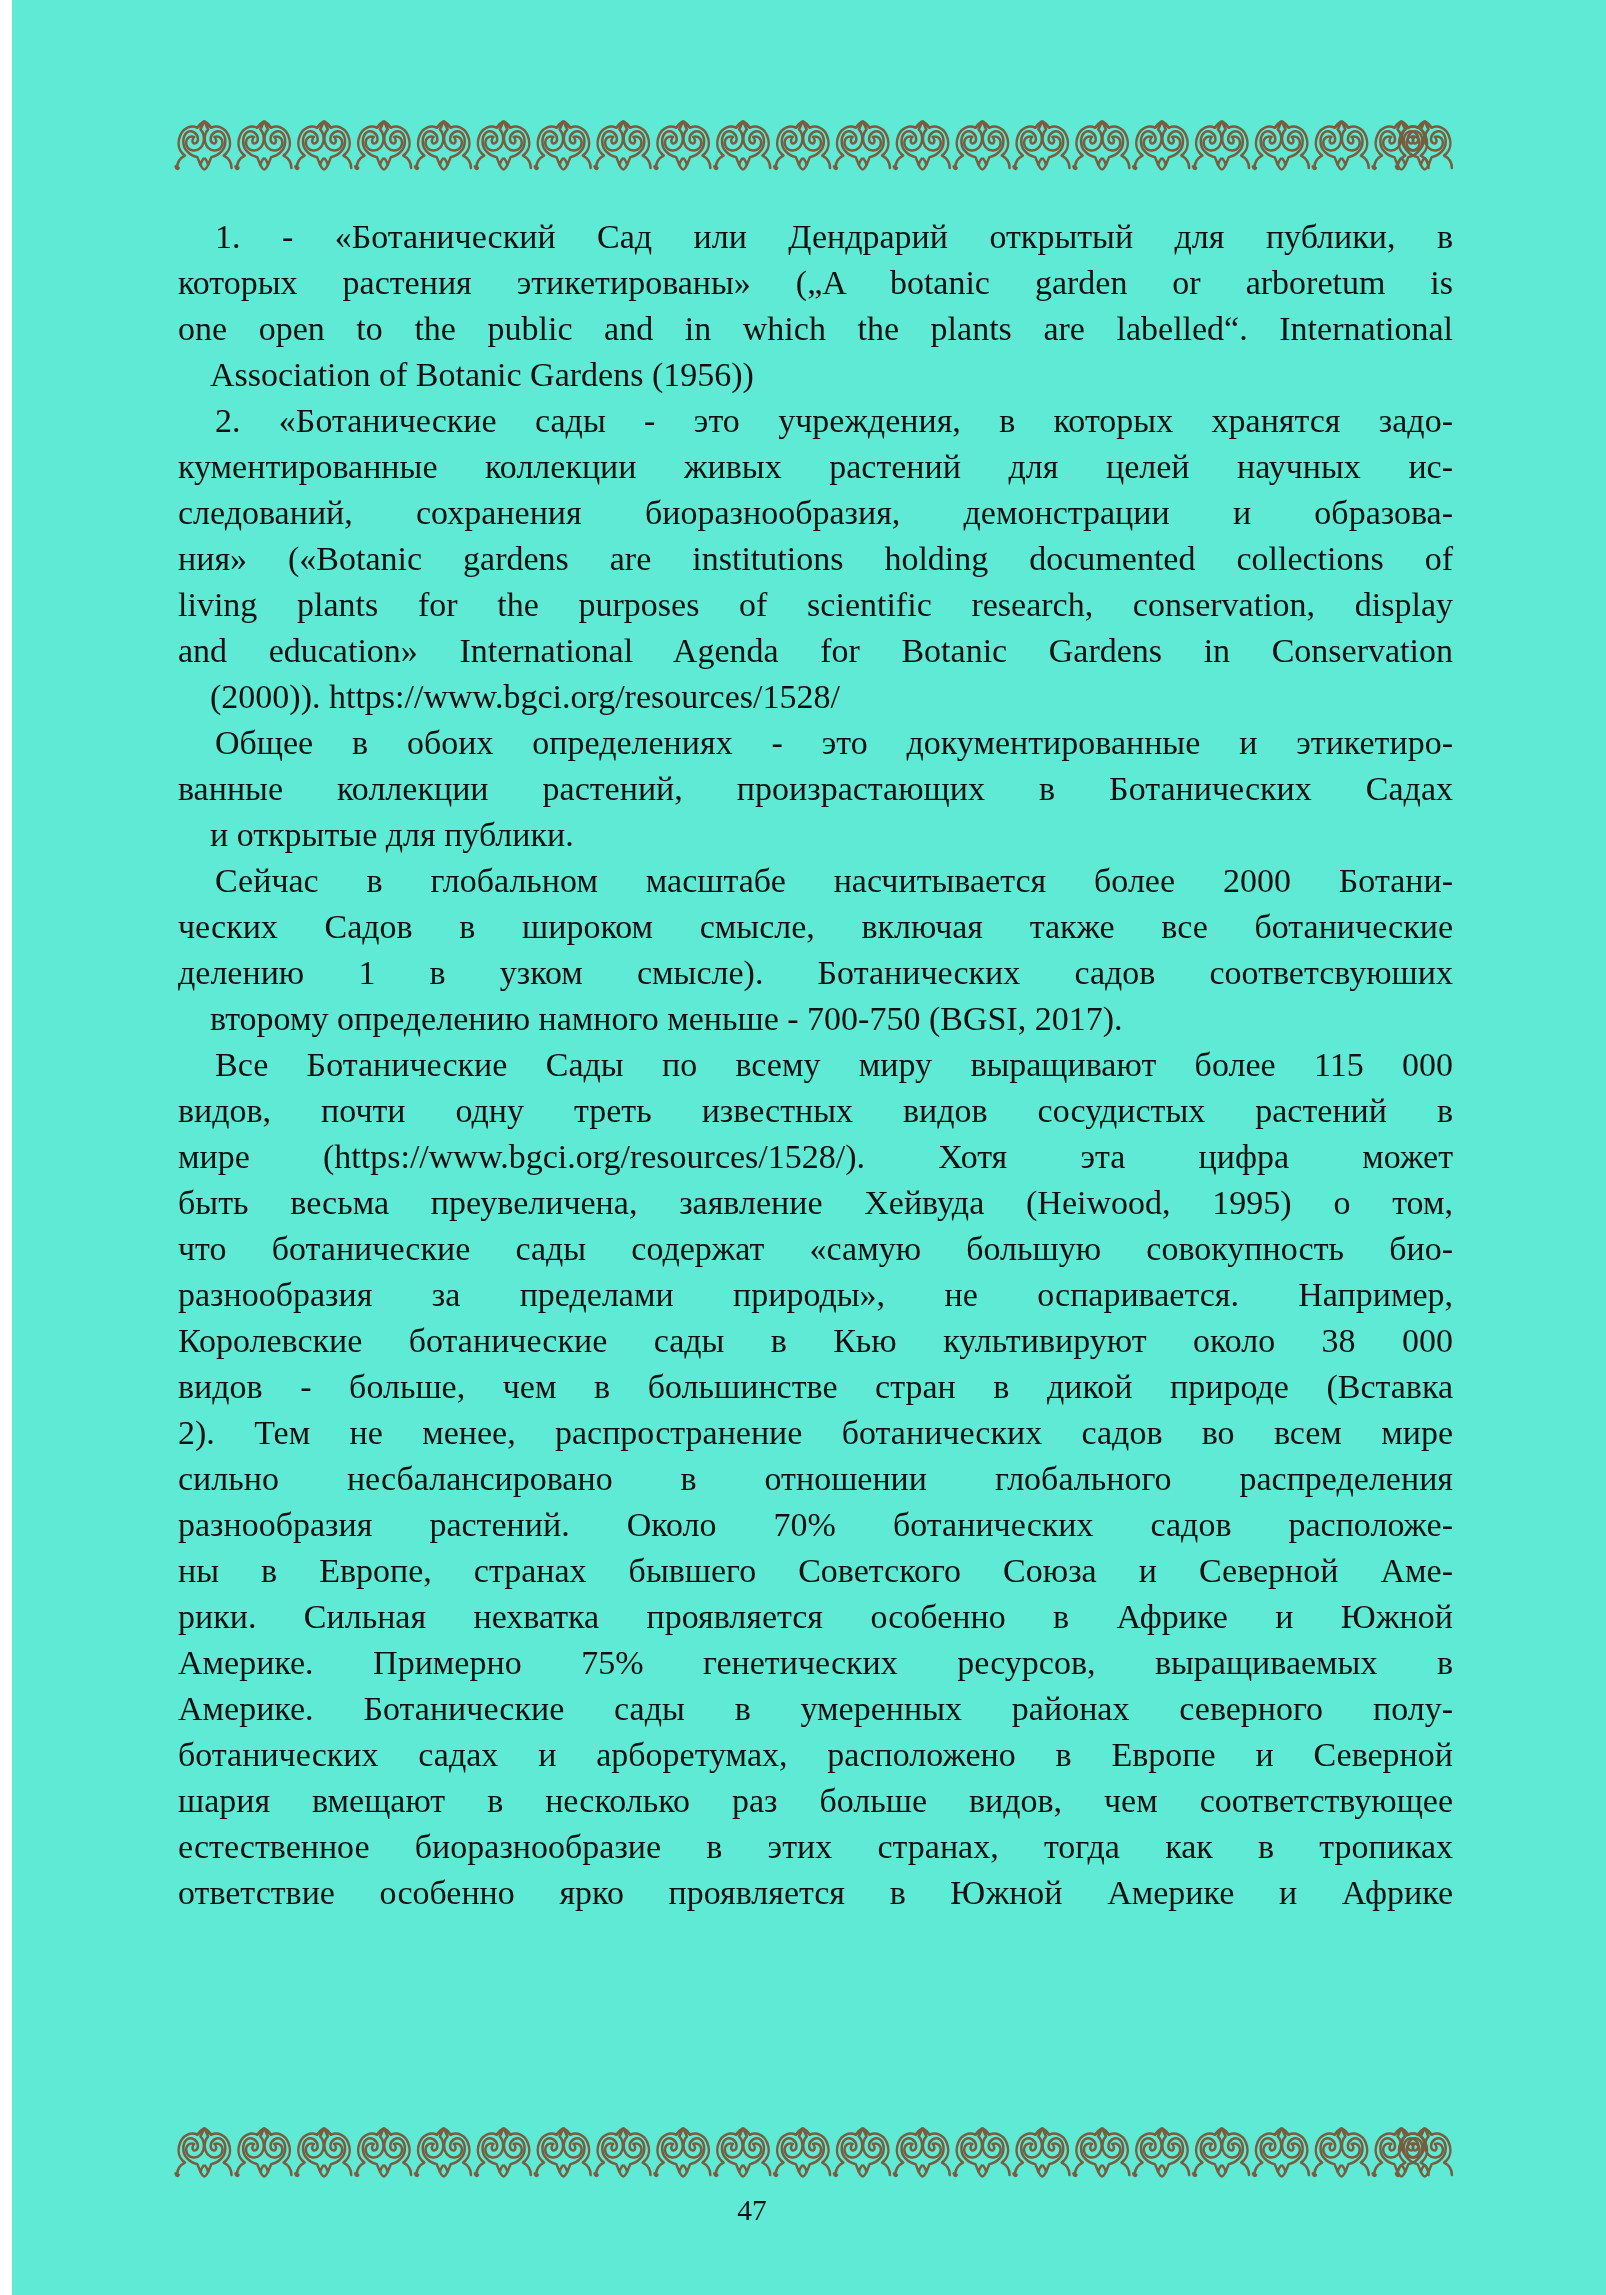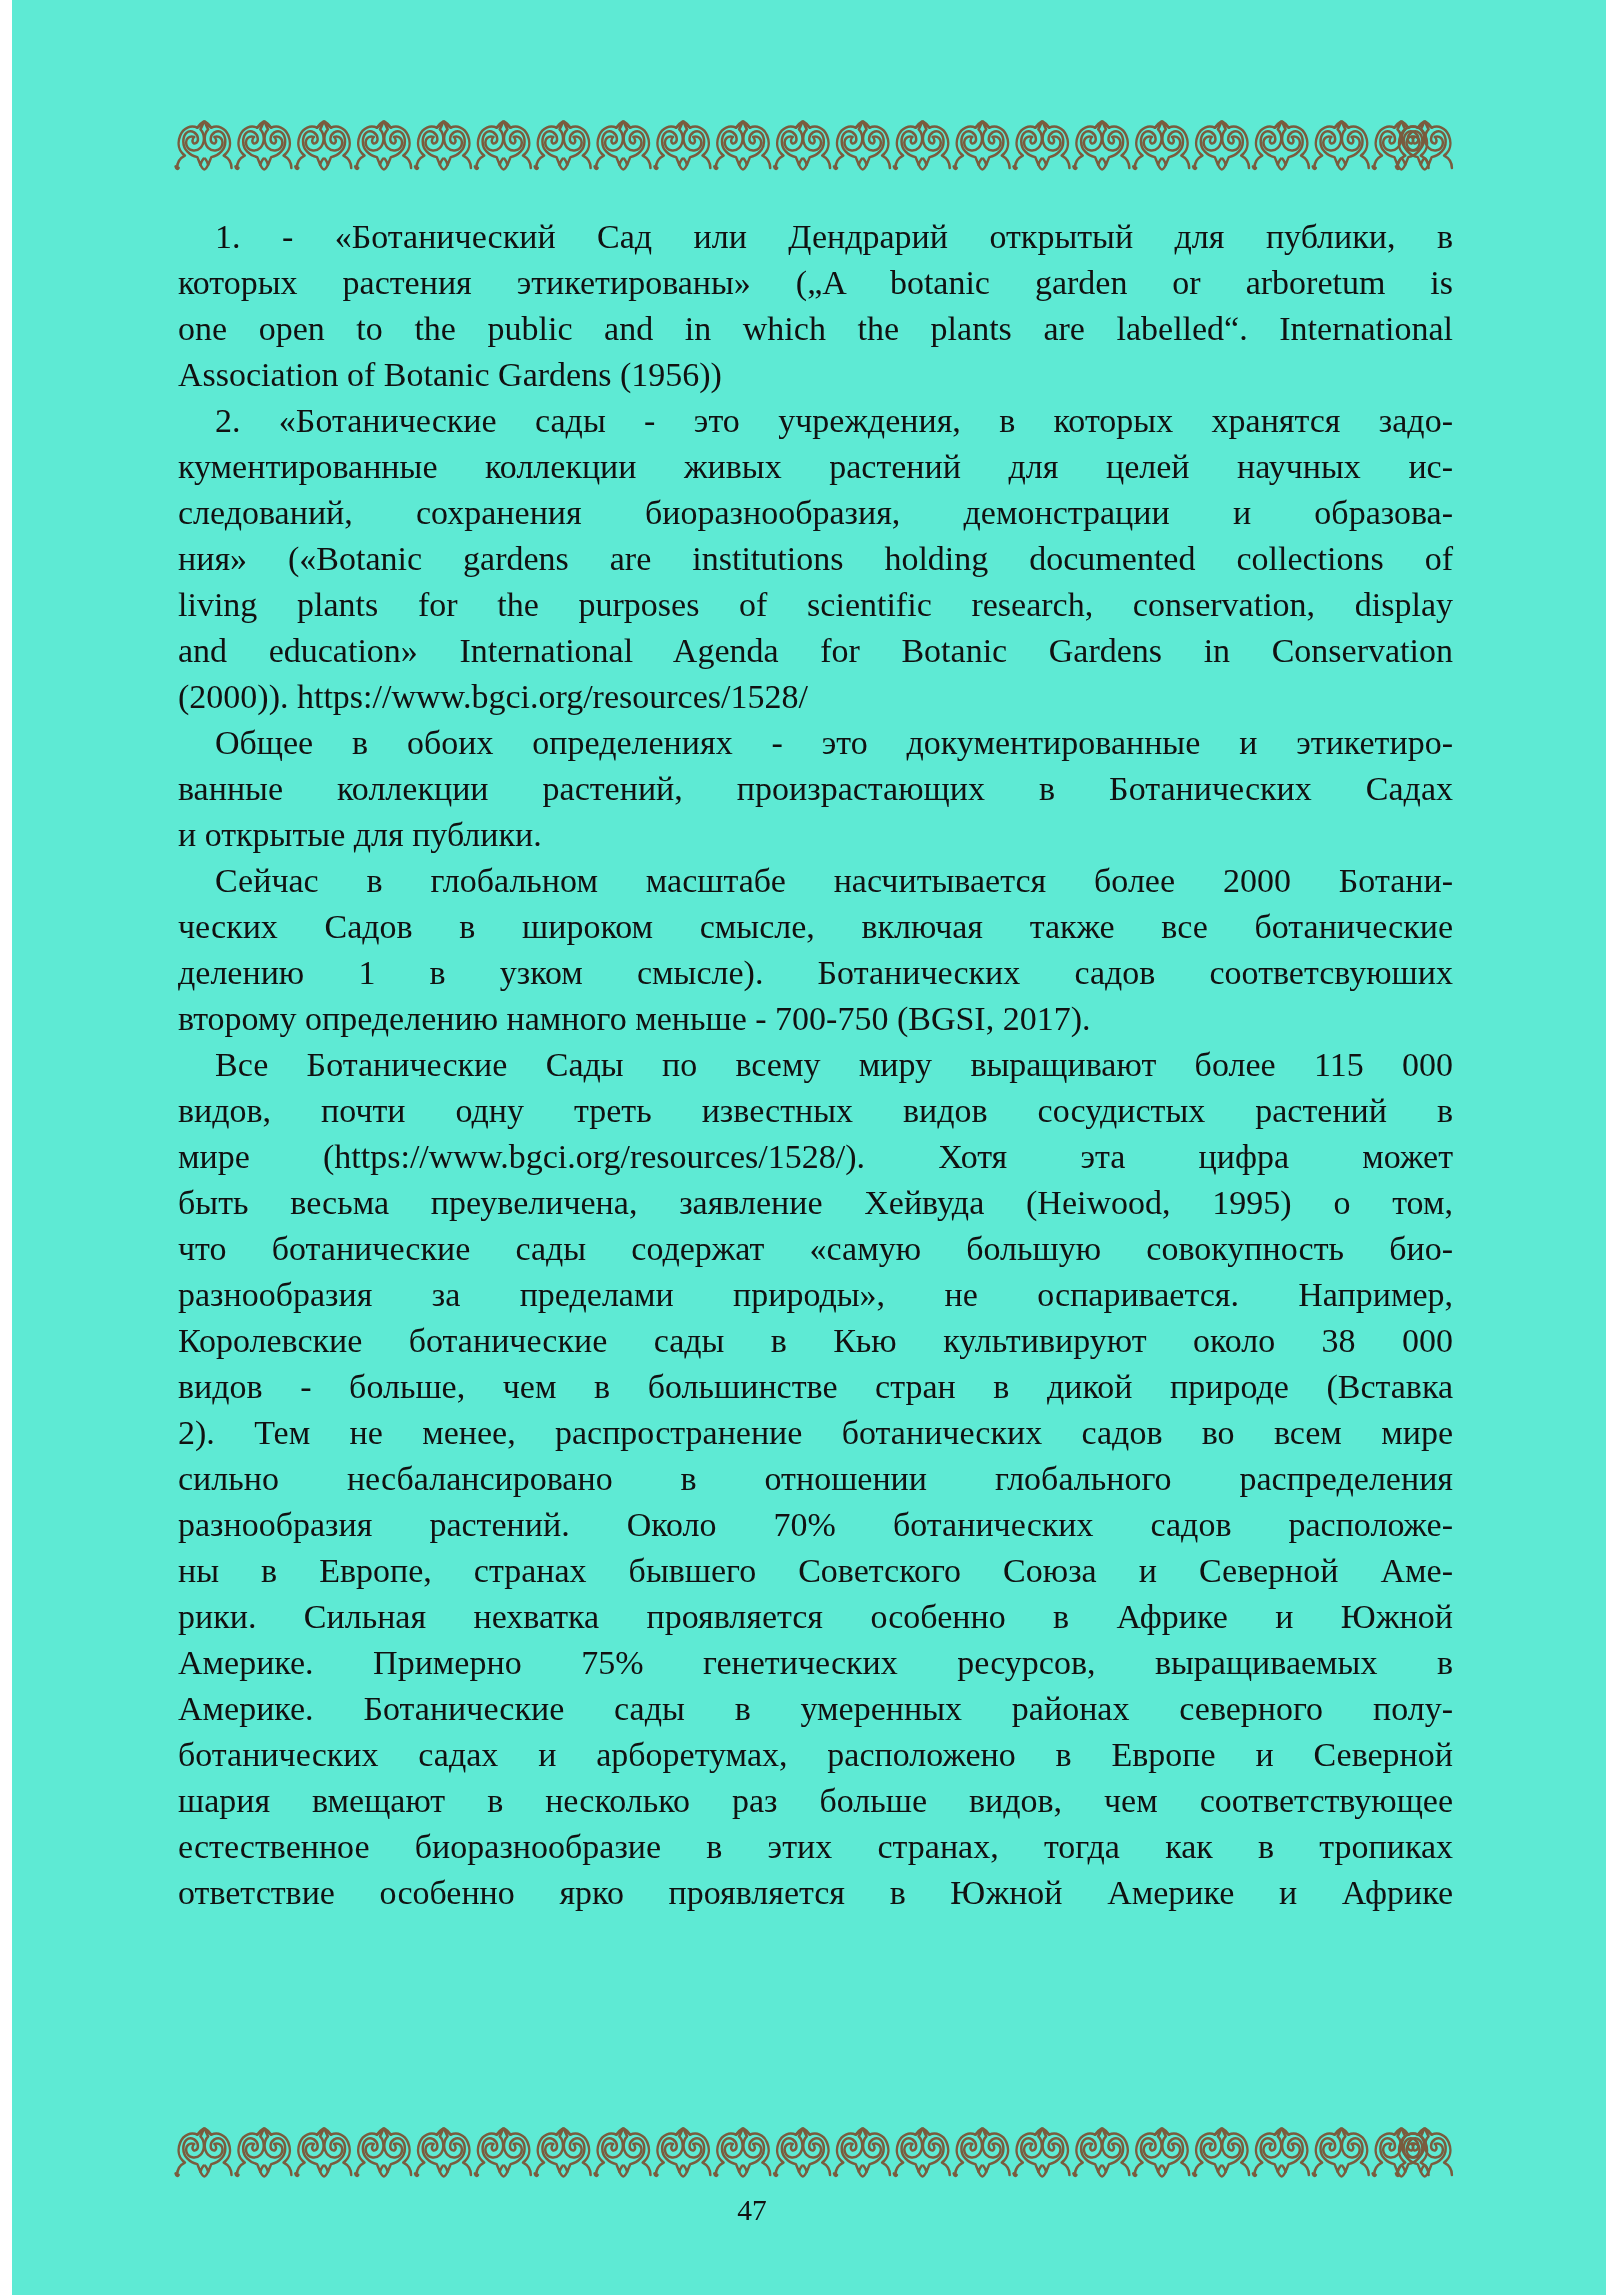--- a/index.html
+++ b/index.html
@@ -11,21 +11,21 @@
   .ornament-bottom { top: 2127px; }
   .text-column {
     position: absolute; left: 166px; top: 214px; width: 1275px;
     font-family: "Liberation Serif", "DejaVu Serif", serif;
     font-size: 34px; line-height: 46px; color: #111111;
   }
   .line {
     display: block; height: 46px; white-space: nowrap;
     text-align: justify; text-align-last: justify; overflow: visible;
   }
-  .line.last { text-align-last: left; }
+  .line.last { text-align-last: left; margin-left: 32px; }
   .line.indent { padding-left: 37px; }
   .page-number {
     position: absolute; left: 0; width: 1480px; top: 2194px; text-align: center;
     font-family: "Liberation Serif", "DejaVu Serif", serif; font-size: 29.5px; color: #111111;
   }
 </style>
 </head>
 <body>
 
 <div class="page">

